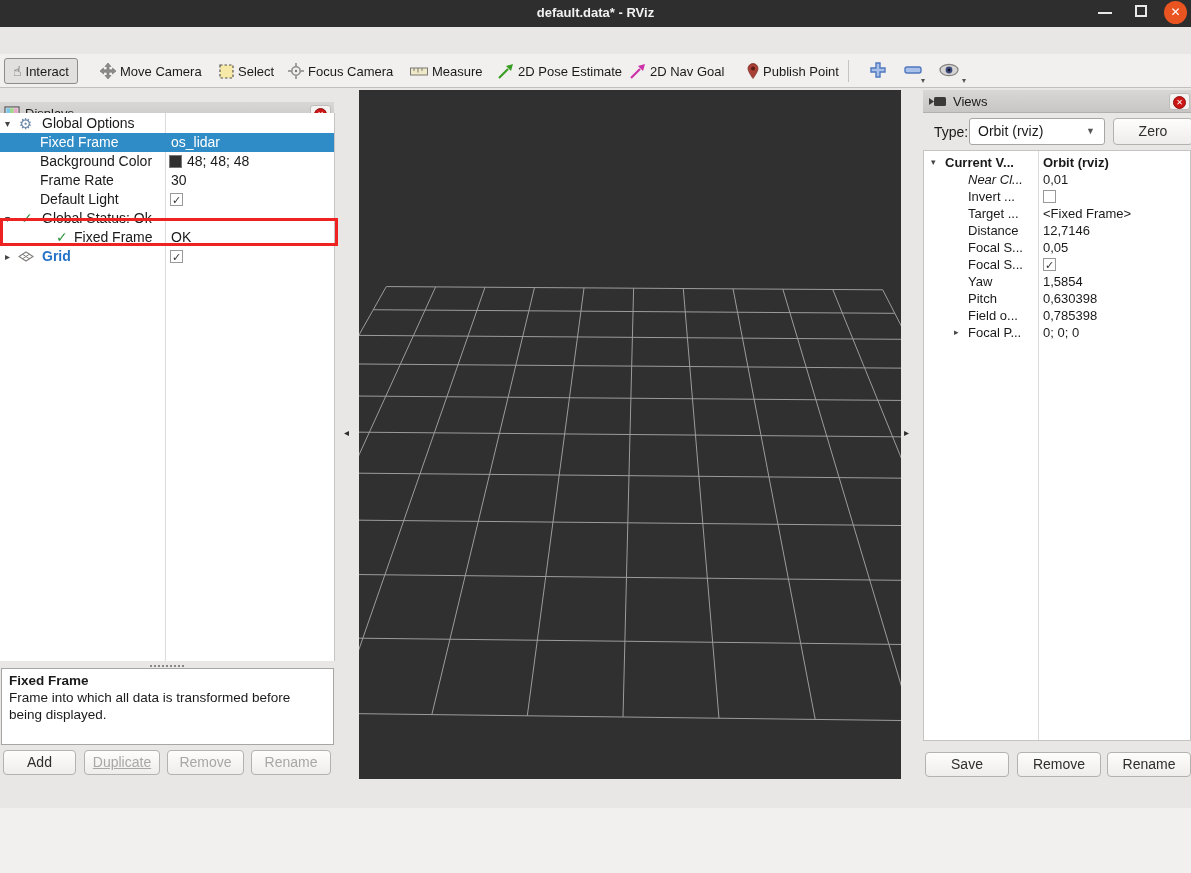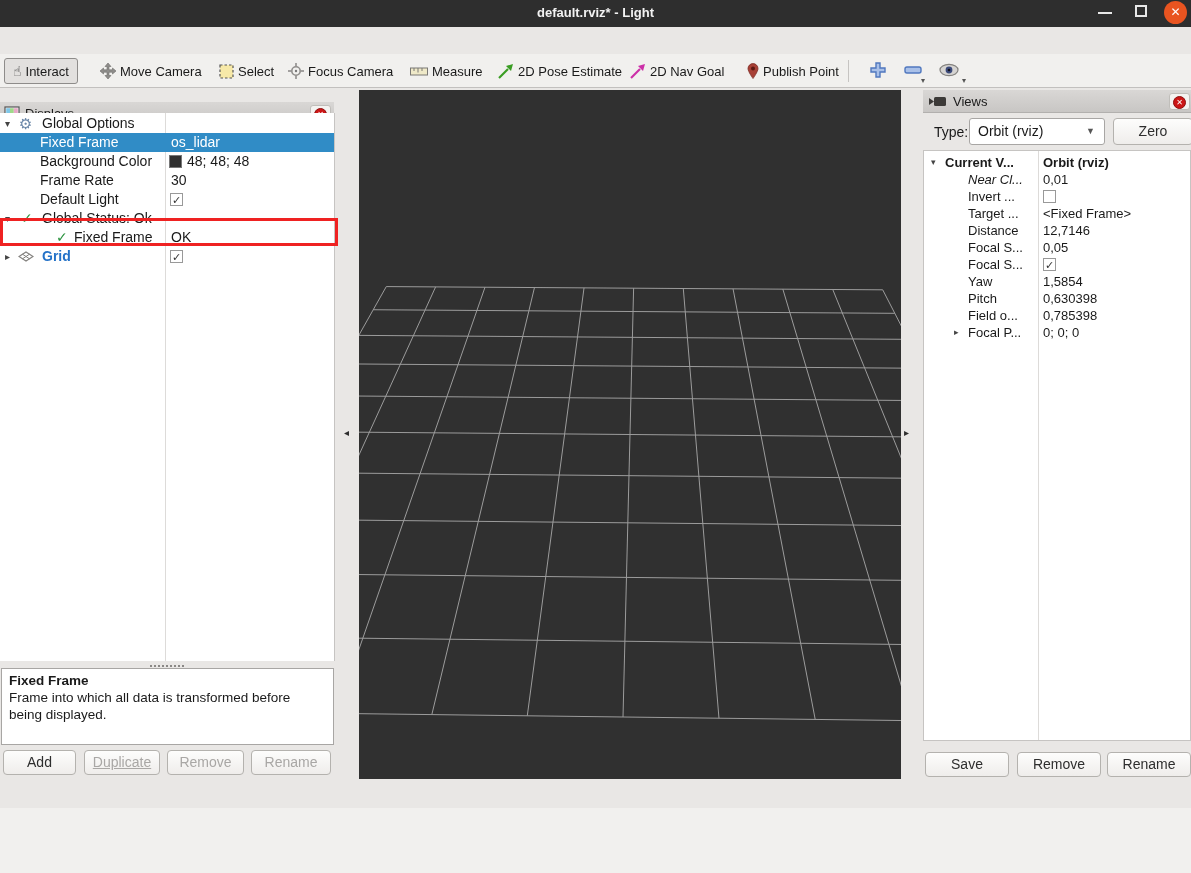--- a/index.html
+++ b/index.html
@@ -76,21 +76,21 @@
   .time-body { position:absolute; left:0; top:808px; width:1191px; height:65px; background:#f1f0ee; }
 
   svg { display:block; }
 </style>
 </head>
 <body>
 
 <div id="app">
 
   <div class="titlebar">
-    <div class="title">default.rviz* - Light</div>
+    <div class="title">default.data* - RViz</div>
     <div class="win-min"></div>
     <div class="win-max"></div>
     <div class="win-close">✕</div>
   </div>
 
 
   <div class="toolbar"></div>
 
   <div class="tool pressed" style="left:4px;">
     <span style="font-size:14px;color:#3a3a3a;">☝</span>

